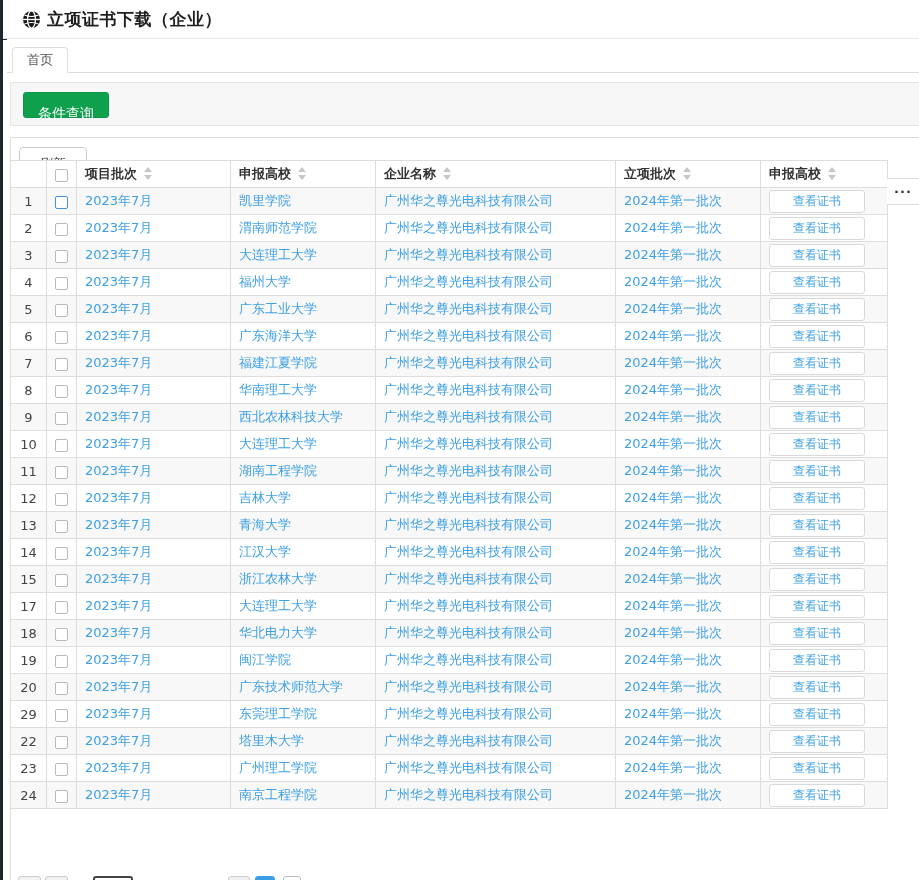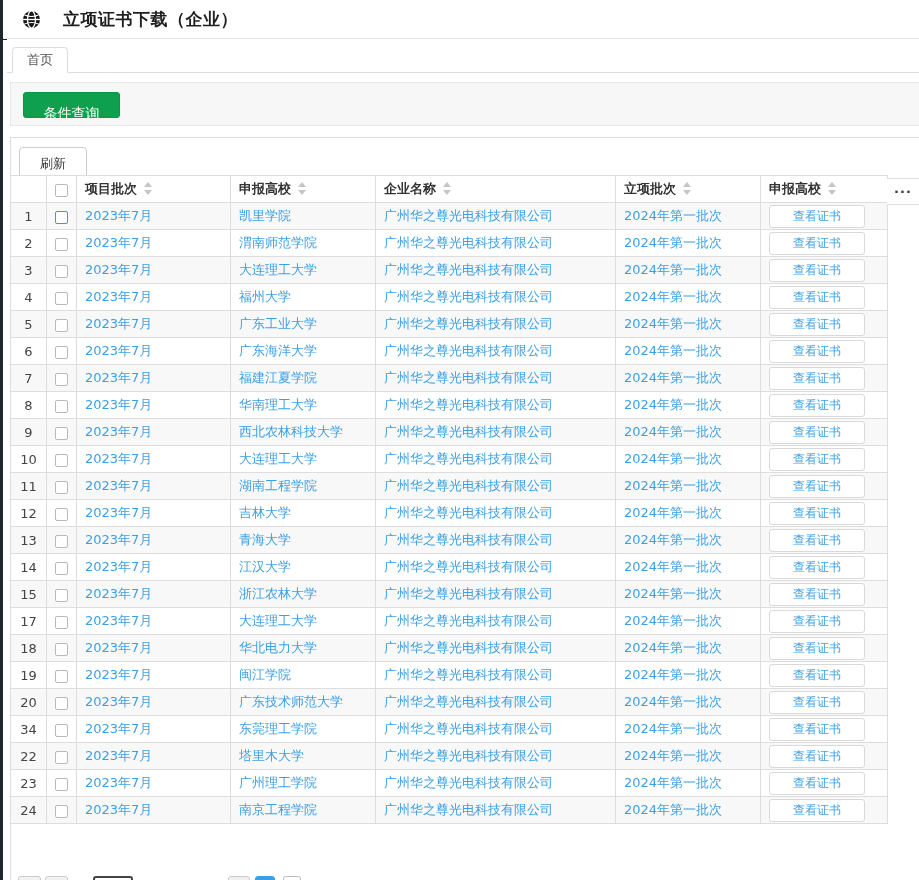--- a/index.html
+++ b/index.html
@@ -13,56 +13,56 @@
   #left-strip { position:absolute; left:0; top:0; width:3px; height:880px; background:#1e282c; }
   #left-strip-top { position:absolute; left:0; top:0; width:7px; height:40px; background:#1e282c; }
 
   
   #title-bar {
     position:absolute; left:3px; top:0; right:0; height:39px;
     background:#fff; border-bottom:1px solid #e7e7e7;
     display:flex; align-items:center; padding-left:19px; box-sizing:border-box;
   }
   #globe { display:inline-flex; margin-right:6px; }
-  #page-title { font-size:17px; font-weight:bold; color:#1f1f1f; margin:16px; letter-spacing:0.5px; }
+  #page-title { font-size:17px; font-weight:bold; color:#1f1f1f; margin:0; letter-spacing:0.5px; }
 
   
   #tabline { position:absolute; left:7px; top:72px; right:0; height:1px; background:#ddd; z-index:1; }
   #tab-home {
     position:absolute; left:12px; top:47px; width:56px; height:26px; box-sizing:border-box;
     border:1px solid #ddd; border-bottom:1px solid #fff; border-radius:4px 4px 0 0;
     background:#fff; color:#555; font-size:13px; line-height:24px; text-align:center;
     z-index:2; cursor:pointer;
   }
 
   
   #query-panel {
     position:absolute; left:10px; top:82px; width:912px; height:44px; box-sizing:border-box;
     background:#f7f7f7; border:1px solid #e7e7e7;
   }
   #btn-query {
-    position:absolute; left:12px; top:9px; width:97px; height:26px;
+    position:absolute; left:12px; top:9px; width:86px; height:26px;
     background:#0fa04e; color:#fff; border:1px solid #0e9549; border-radius:3px;
     font-size:14px; font-family:inherit; cursor:pointer; padding:12px;
   }
 
   
   #table-panel {
     position:absolute; left:10px; top:137px; width:912px; height:745px; box-sizing:border-box;
     background:#fff; border:1px solid #ddd;
   }
   #btn-refresh {
     position:absolute; left:8px; top:9px; width:68px; height:34px;
     background:#fff; color:#333; border:1px solid #ccc; border-radius:4px;
     font-size:13px; font-family:inherit; cursor:pointer; padding:0;
   }
 
   
   #grid {
-    position:absolute; left:10px; top:175px; width:877px;
+    position:absolute; left:10px; top:160px; width:877px;
     border-collapse:collapse; table-layout:fixed; background:#fff;
     font-size:13px; color:#333; z-index:2;
   }
   #grid th, #grid td {
     border:1px solid #ddd; height:27px; box-sizing:border-box;
     padding:0 4px 0 8px; overflow:hidden; white-space:nowrap; background-clip:padding-box;
   }
   #grid th { text-align:left; font-weight:bold; color:#333; background:#fff; }
   #grid tbody tr:nth-child(odd) { background:#f8f8f8; }
   #grid td.c-index, #grid th.c-index,
@@ -320,21 +320,21 @@
       <tr>
         <td class="c-index">20</td>
         <td class="c-select"><input type="checkbox" class="cb" style=""></td>
         <td><a class="cell-link">2023年7月</a></td>
         <td><a class="cell-link">广东技术师范大学</a></td>
         <td><a class="cell-link">广州华之尊光电科技有限公司</a></td>
         <td><a class="cell-link">2024年第一批次</a></td>
         <td><button class="cert-btn">查看证书</button></td>
       </tr>
       <tr>
-        <td class="c-index">34</td>
+        <td class="c-index">29</td>
         <td class="c-select"><input type="checkbox" class="cb" style=""></td>
         <td><a class="cell-link">2023年7月</a></td>
         <td><a class="cell-link">东莞理工学院</a></td>
         <td><a class="cell-link">广州华之尊光电科技有限公司</a></td>
         <td><a class="cell-link">2024年第一批次</a></td>
         <td><button class="cert-btn">查看证书</button></td>
       </tr>
       <tr>
         <td class="c-index">22</td>
         <td class="c-select"><input type="checkbox" class="cb" style=""></td>

